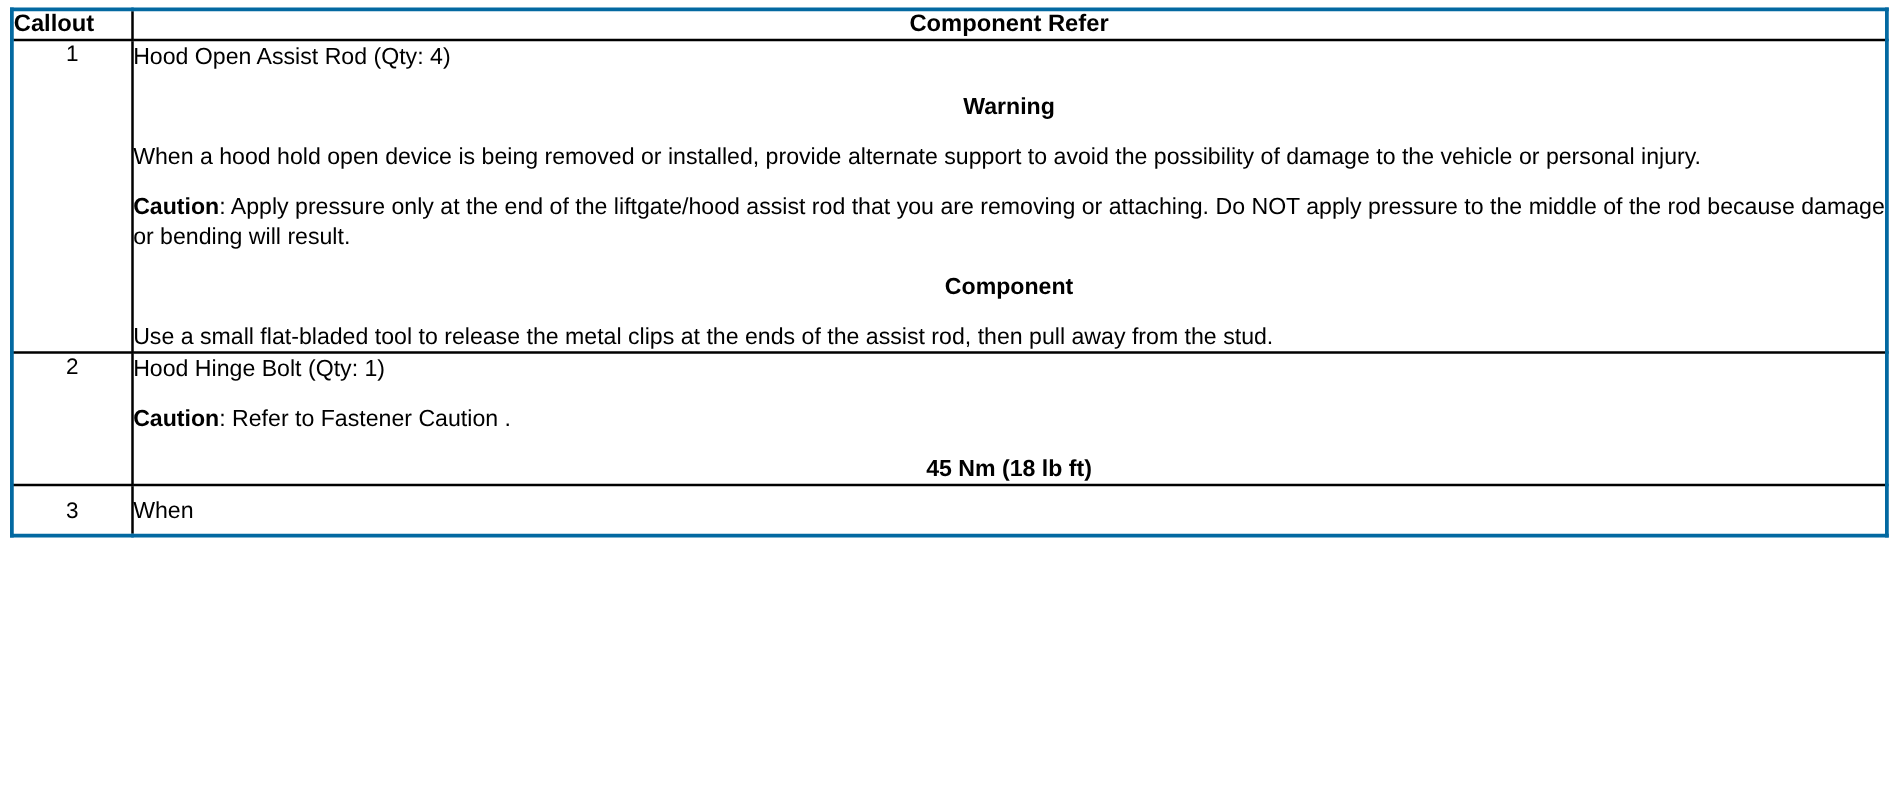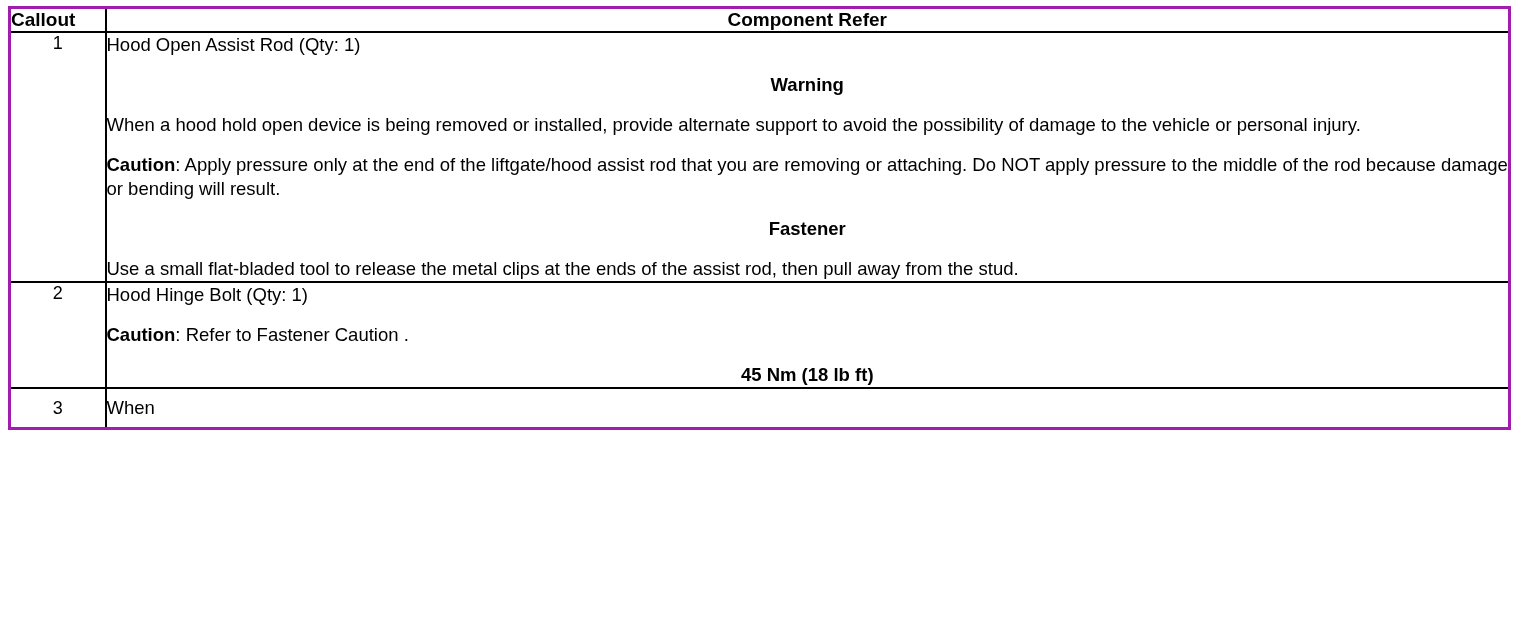--- a/index.html
+++ b/index.html
@@ -17,21 +17,21 @@
   .sheet {
     width: 1520px;
     height: 628px;
     box-sizing: border-box;
     padding: 6px 8px 0 8px;
   }
   table.component-table {
     border-collapse: collapse;
     table-layout: fixed;
     width: 1288px;
-    border: 3px solid #a21caf;
+    border: 3px solid #0369a1;
   }
   table.component-table th,
   table.component-table td {
     border: 2px solid #000000;
     vertical-align: top;
     padding: 0;
   }
   col.callout-col { width: 96px; }
   col.name-col { width: 1404px; }
 
@@ -85,25 +85,25 @@
     <thead>
       <tr>
         <th class="header-cell header-callout">Callout</th>
         <th class="header-cell">Component Refer</th>
       </tr>
     </thead>
     <tbody>
       <tr>
         <td class="callout-cell">1</td>
         <td class="name-cell">
-          <p>Hood Open Assist Rod (Qty: 1)</p>
+          <p>Hood Open Assist Rod (Qty: 4)</p>
           <p class="bold">Warning</p>
           <p>When a hood hold open device is being removed or installed, provide alternate support to avoid the possibility of damage to the vehicle or personal injury.</p>
           <p><span class="bold">Caution</span><span>: Apply pressure only at the end of the liftgate/hood assist rod that you are removing or attaching. Do NOT apply pressure to the middle of the rod because damage or bending will result.</span></p>
-          <p class="bold">Fastener</p>
+          <p class="bold">Component</p>
           <p>Use a small flat-bladed tool to release the metal clips at the ends of the assist rod, then pull away from the stud.</p>
         </td>
       </tr>
       <tr>
         <td class="callout-cell">2</td>
         <td class="name-cell">
           <p>Hood Hinge Bolt (Qty: 1)</p>
           <p><span class="bold">Caution</span><span>: Refer to Fastener Caution .</span></p>
           <p class="bold">45 Nm (18 lb ft)</p>
         </td>

